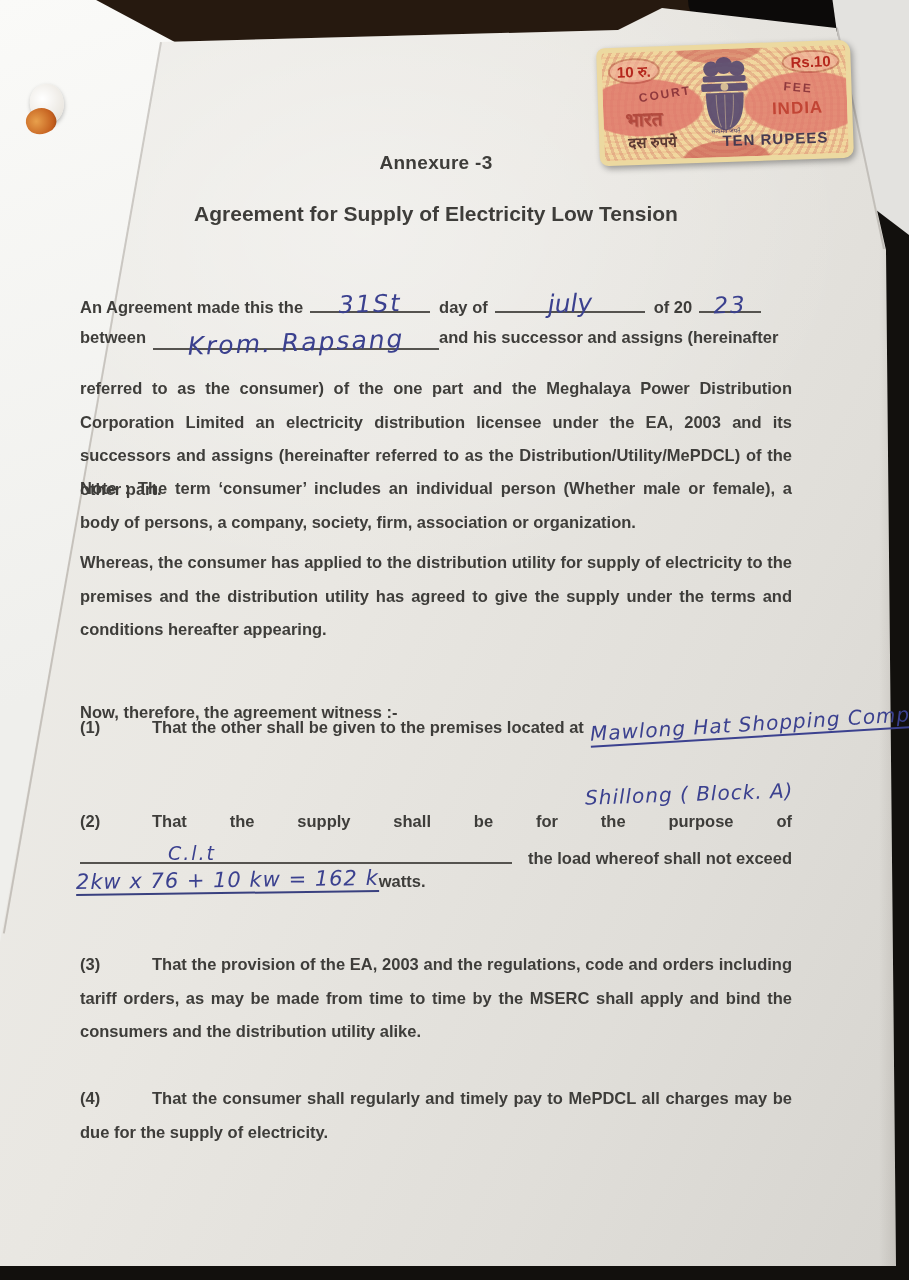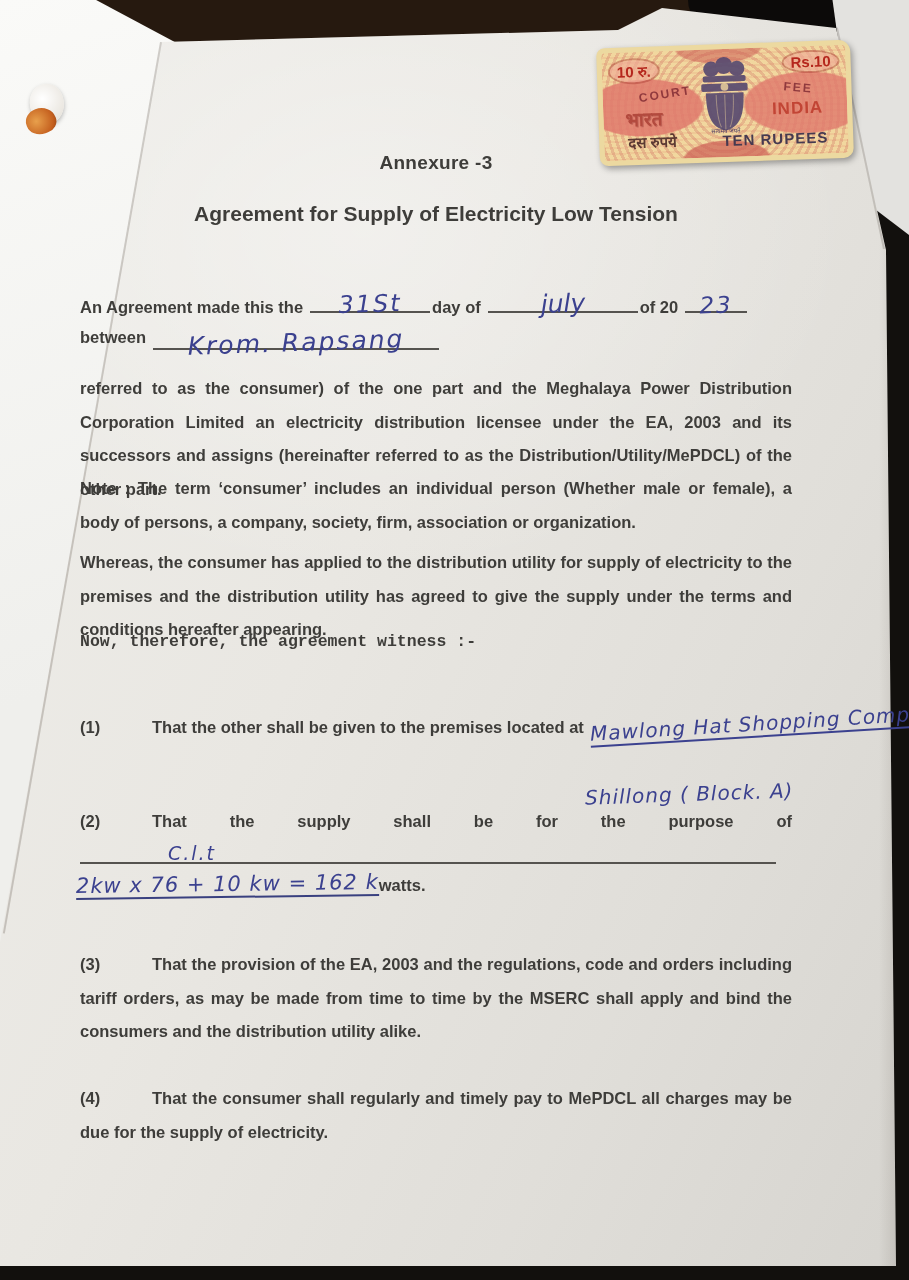--- a/index.html
+++ b/index.html
@@ -106,26 +106,26 @@
   .ptxt{color:#3e3d3a;font-weight:bold;font-size:16.5px;}
   .blockw{position:absolute;left:80px;width:712px;}
   .just{text-align:justify;line-height:33.5px;}
   .center{text-align:center;}
   .h1{font-size:19px;letter-spacing:0.3px;}
   .h2{font-size:21px;}
   .cnum{display:inline-block;width:72px;}
   .op-line{display:flex;align-items:baseline;white-space:nowrap;height:37px;}
   .op-line2{display:flex;align-items:flex-start;white-space:nowrap;height:44px;}
   .fline{display:inline-block;border-bottom:2px solid #55534f;position:relative;height:20px;vertical-align:baseline;}
-  .gap-l{margin-left:2px;} .gap-r{margin-right:7px;}
+  .gap-l{margin-left:9px;} .gap-r{margin-right:7px;}
   .c2row1{display:flex;}
   .c2just{flex:1;text-align:justify;text-align-last:justify;}
   .c2row2{display:flex;align-items:baseline;margin-top:11px;white-space:nowrap;}
   .fline2{flex:1;border-bottom:2px solid #55534f;position:relative;height:20px;margin-right:16px;}
-  .c2row3{margin-top:8px;white-space:nowrap;}
+  .c2row3{white-space:nowrap;}
   .nowrap{white-space:nowrap;}
   .rel{position:relative;}
 
   
   .ink{
     font-family:"DejaVu Sans",sans-serif;font-style:italic;color:#3b418f;
     display:inline-block;white-space:nowrap;font-weight:normal;
   }
   .hw-center{position:absolute;left:50%;bottom:-7px;transform:translateX(-50%) rotate(-2deg);}
   .hw-day{font-size:24px;letter-spacing:2px;}
@@ -199,48 +199,50 @@
       <span class="gap-l gap-r">of 20</span>
       <span class="fline" style="width:62px;">
         <span class="ink hw-center hw-year">23</span>
       </span>
     </div>
     <div class="op-line2 ptxt">
       <span class="gap-r">between</span>
       <span class="fline" style="width:286px;">
         <span class="ink hw-center hw-name">Krom. Rapsang</span>
       </span>
+      <span style="flex:1;">and his successor and assigns (hereinafter</span>
     </div>
     <div class="ptxt just">referred to as the consumer) of the one part and the Meghalaya Power Distribution Corporation Limited an electricity distribution licensee under the EA, 2003 and its successors and assigns (hereinafter referred to as the Distribution/Utility/MePDCL) of the other part.</div>
   </div>
 
   <div class="blockw ptxt just" style="top:472px;">Note : The term ‘consumer’ includes an individual person (Whether male or female), a body of persons, a company, society, firm, association or organization.</div>
 
   <div class="blockw ptxt just" style="top:546px;">Whereas, the consumer has applied to the distribution utility for supply of electricity to the premises and the distribution utility has agreed to give the supply under the terms and conditions hereafter appearing.</div>
 
-  <div class="blockw ptxt" style="top:632px;font-family:Liberation Mono, monospace;">Now, therefore, the agreement witness :-</div>
+  <div class="blockw ptxt" style="top:703px;">Now, therefore, the agreement witness :-</div>
 
   <div class="blockw" style="top:714px;">
     <div class="ptxt nowrap" style="height:42px;">
       <span class="cnum">(1)</span><span>That the other shall be given to the premises located at</span><span class="ink hw-prem1">Mawlong Hat Shopping Complex</span>
     </div>
     <div class="ptxt rel">
       <span class="ink hw-prem2">Shillong ( Block. A)</span>
     </div>
   </div>
 
   <div class="blockw" style="top:812px;">
     <div class="c2row1 ptxt">
       <span class="cnum" style="flex:none;">(2)</span>
       <span class="c2just">That the supply shall be for the purpose of</span>
     </div>
     <div class="c2row2 ptxt">
       <span class="fline2">
         <span class="ink hw-purpose">C.l.t</span>
       </span>
+      <span>the load whereof shall not exceed</span>
     </div>
     <div class="c2row3 ptxt">
       <span class="ink hw-load">2kw x 76 + 10 kw = 162 k</span><span>watts.</span>
     </div>
   </div>
 
   <div class="blockw ptxt just" style="top:948px;">
     <span class="cnum">(3)</span><span>That the provision of the EA, 2003 and the regulations, code and orders including tariff orders, as may be made from time to time by the MSERC shall apply and bind the consumers and the distribution utility alike.</span>
   </div>
 

